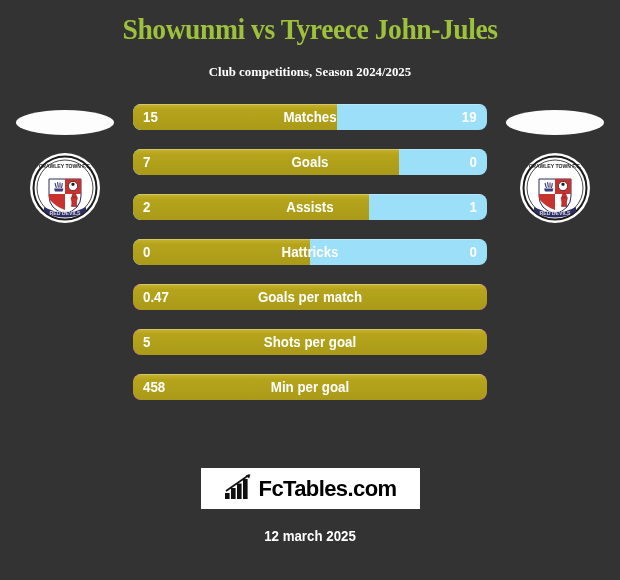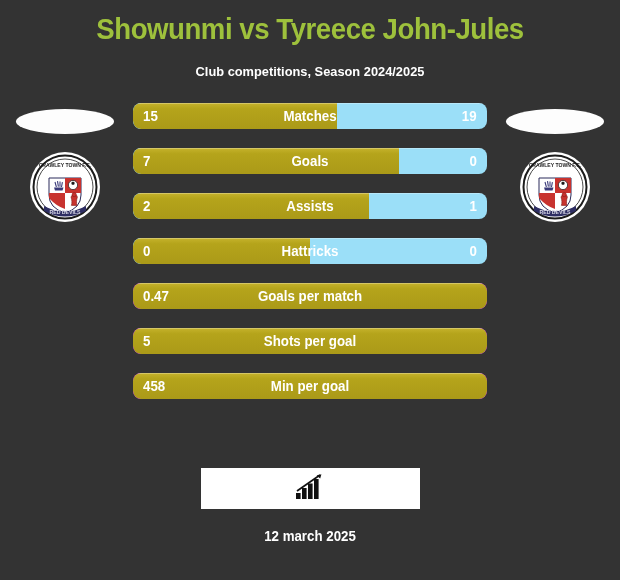--- a/index.html
+++ b/index.html
@@ -12,20 +12,21 @@
     background: #333333;
     font-family: "Liberation Sans", sans-serif;
     overflow: hidden;
     position: relative;
   }
 
   
   #header {
     text-align: center;
     padding-top: 10px;
+    font-family: Liberation Serif, serif;
   }
   #page-title {
     color: #9ec13c;
     font-size: 30px;
     font-weight: bold;
     letter-spacing: -0.5px;
     line-height: 38px;
     margin: 0;
     transform: scaleX(0.92);
     white-space: nowrap;
@@ -270,15 +271,16 @@
     <span>
       <svg width="30" height="26" viewBox="0 0 30 26" aria-hidden="true">
         <rect x="1" y="19" width="4.6" height="6" fill="#111111"></rect>
         <rect x="7" y="14" width="4.6" height="11" fill="#111111"></rect>
         <rect x="13" y="9.5" width="4.6" height="15.5" fill="#111111"></rect>
         <rect x="19" y="5" width="4.6" height="20" fill="#111111"></rect>
         <path d="M2 17 L25 1" stroke="#111111" stroke-width="1.7" fill="none"></path>
         <path d="M26.4 0.2 L21.6 1.4 L25.2 4.6 Z" fill="#111111"></path>
       </svg>
     </span>
+    <span id="brand-name">FcTables.com</span>
   </div>
   <div id="footer-date">12 march 2025</div>
 </div>
 
 </body></html>

